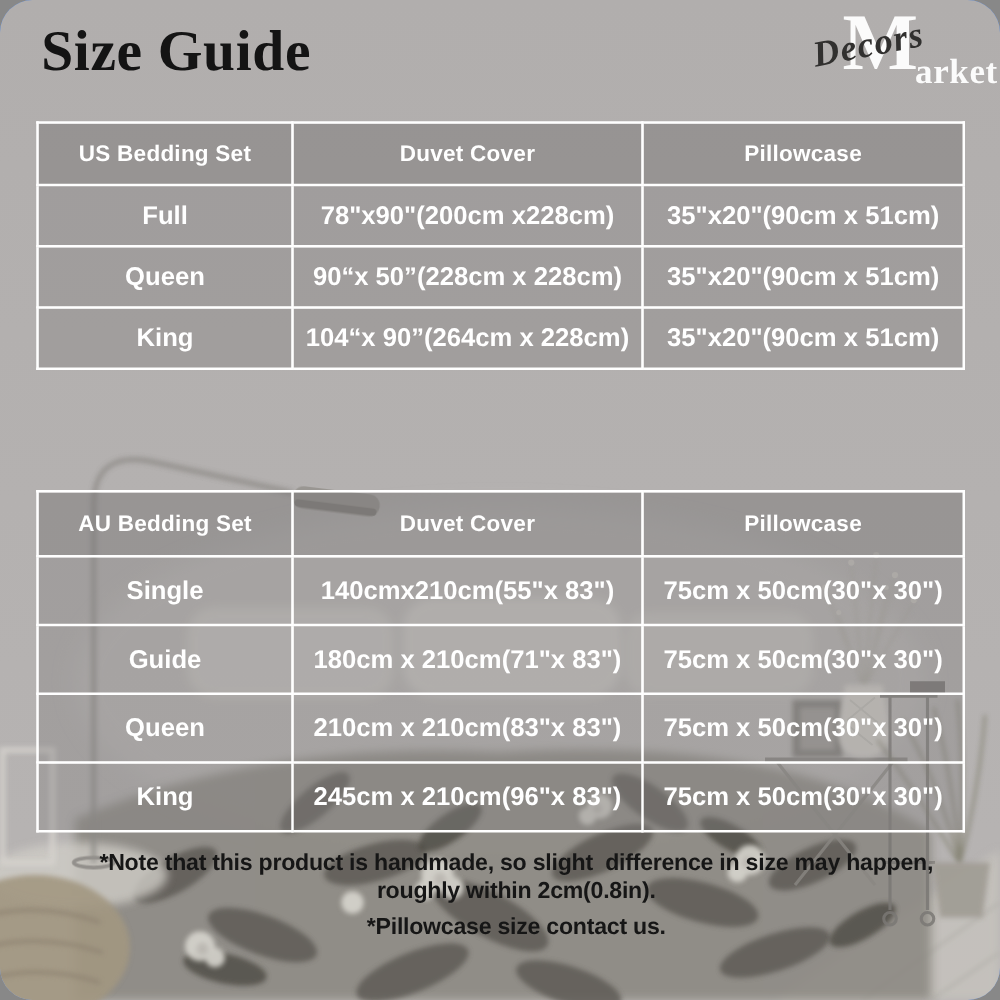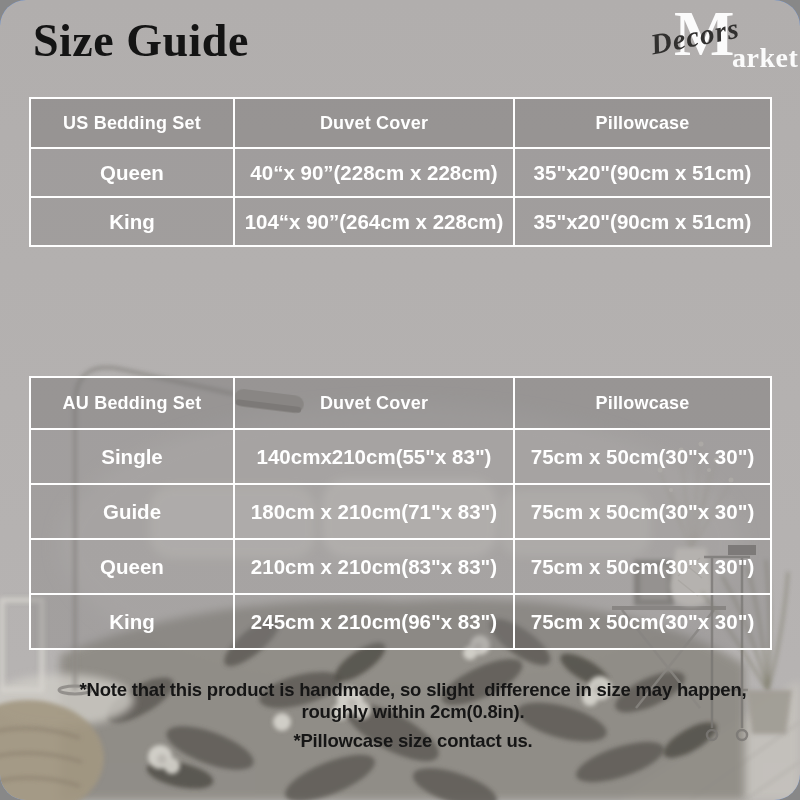--- a/index.html
+++ b/index.html
@@ -49,21 +49,21 @@
     background:rgba(118,116,115,.45);
     font-weight:700;font-size:18px;letter-spacing:.2px;
   }
   table.size-table td{
     background:rgba(132,130,129,.38);
     font-weight:600;font-size:20.5px;
   }
   #us-table{top:97px;}
   #us-table th{height:46px;}
   #us-table td{height:45px;}
-  #au-table{top:376px;padding-left:38px;}
+  #au-table{top:392px;padding-left:38px;}
   #au-table th{height:48px;}
   #au-table td{height:51px;}
 
   
   .notes{position:absolute;left:33px;top:679px;width:760px;color:#161616;text-align:center;}
   .notes .nline{
     font-weight:700;font-size:18.5px;line-height:22px;
     white-space:pre;letter-spacing:-.2px;
   }
   .notes .note2{margin-top:7px;}
@@ -219,22 +219,27 @@
       </colgroup>
     <thead>
       <tr>
         <th>US Bedding Set</th>
         <th>Duvet Cover</th>
         <th>Pillowcase</th>
       </tr>
     </thead>
     <tbody>
       <tr>
+        <td>Full</td>
+        <td>78"x90"(200cm x228cm)</td>
+        <td>35"x20"(90cm x 51cm)</td>
+      </tr>
+      <tr>
         <td>Queen</td>
-        <td>40“x 90”(228cm x 228cm)</td>
+        <td>90“x 50”(228cm x 228cm)</td>
         <td>35"x20"(90cm x 51cm)</td>
       </tr>
       <tr>
         <td>King</td>
         <td>104“x 90”(264cm x 228cm)</td>
         <td>35"x20"(90cm x 51cm)</td>
       </tr>
     </tbody>
   </table>
 

